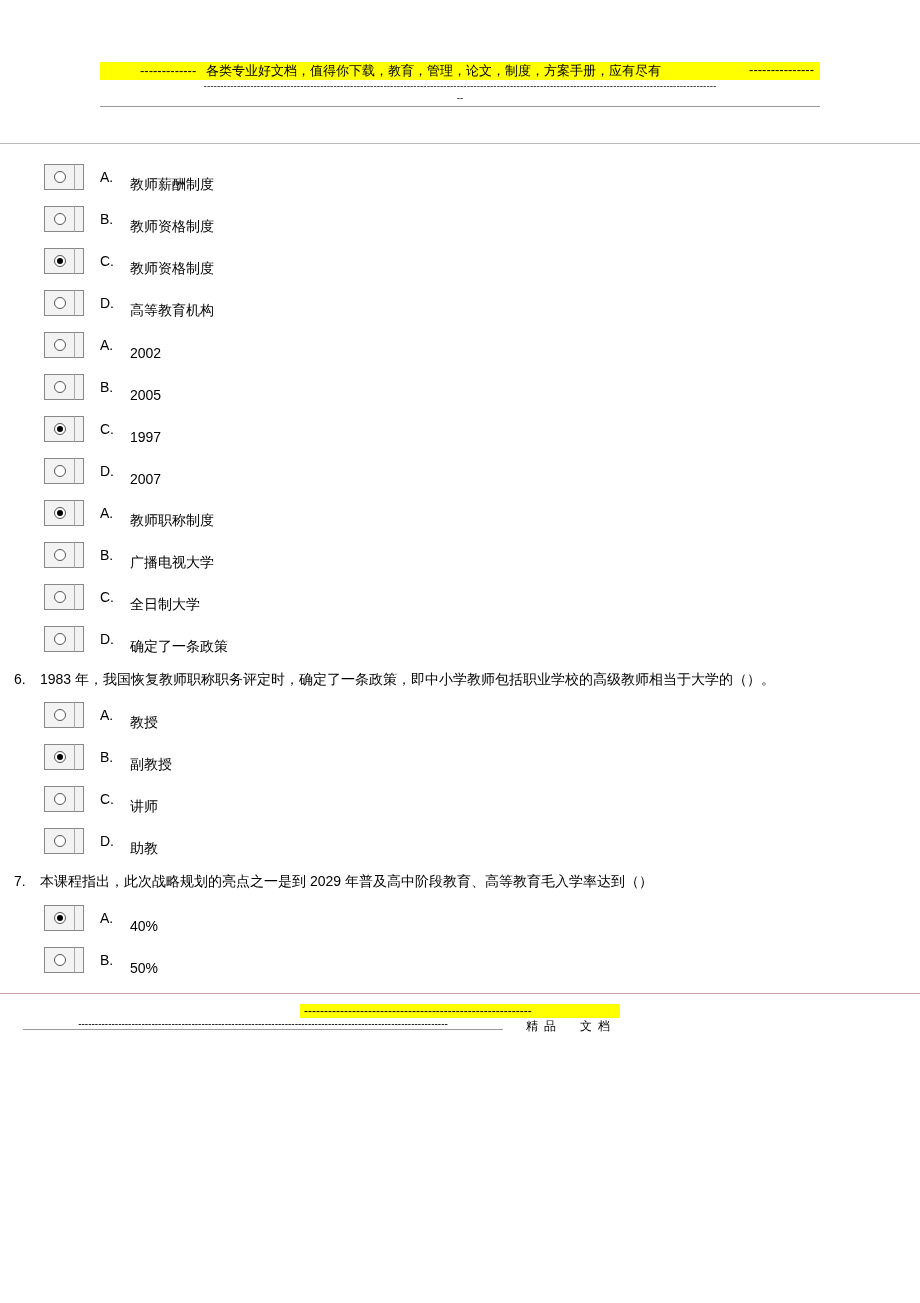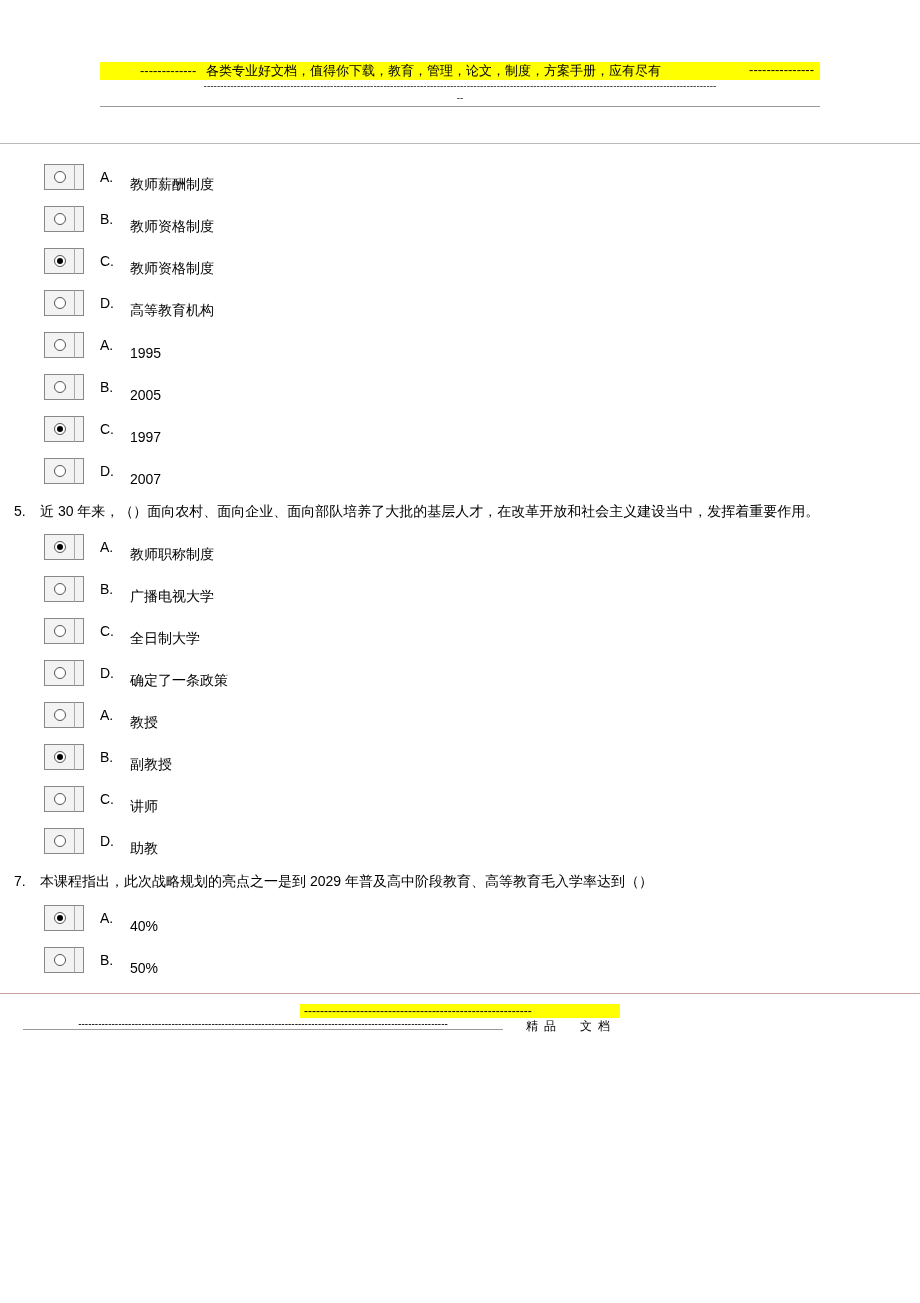--- a/index.html
+++ b/index.html
@@ -203,21 +203,21 @@
         <span class="opt-text">高等教育机构</span>
       </div>
     </div>
     <div class="question">
       <div class="option">
         <div class="radio-box">
           <div class="radio-circle"></div>
         </div>
         <div class="radio-sep"></div>
         <span class="opt-letter">A.</span>
-        <span class="opt-text">1995</span>
+        <span class="opt-text">2002</span>
       </div>
       <div class="option">
         <div class="radio-box">
           <div class="radio-circle"></div>
         </div>
         <div class="radio-sep"></div>
         <span class="opt-letter">B.</span>
         <span class="opt-text">2005</span>
       </div>
       <div class="option">
@@ -231,21 +231,20 @@
       <div class="option">
         <div class="radio-box">
           <div class="radio-circle"></div>
         </div>
         <div class="radio-sep"></div>
         <span class="opt-letter">D.</span>
         <span class="opt-text">2007</span>
       </div>
     </div>
     <div class="question">
-      <div class="q-text"><span class="q-num">5.</span><span>近 30 年来，（）面向农村、面向企业、面向部队培养了大批的基层人才，在改革开放和社会主义建设当中，发挥着重要作用。</span></div>
       <div class="option">
         <div class="radio-box">
           <div class="radio-circle selected"></div>
         </div>
         <div class="radio-sep"></div>
         <span class="opt-letter">A.</span>
         <span class="opt-text">教师职称制度</span>
       </div>
       <div class="option">
         <div class="radio-box">
@@ -266,20 +265,21 @@
       <div class="option">
         <div class="radio-box">
           <div class="radio-circle"></div>
         </div>
         <div class="radio-sep"></div>
         <span class="opt-letter">D.</span>
         <span class="opt-text">确定了一条政策</span>
       </div>
     </div>
     <div class="question">
+      <div class="q-text"><span class="q-num">6.</span><span>1983 年，我国恢复教师职称职务评定时，确定了一条政策，即中小学教师包括职业学校的高级教师相当于大学的（）。</span></div>
       <div class="option">
         <div class="radio-box">
           <div class="radio-circle"></div>
         </div>
         <div class="radio-sep"></div>
         <span class="opt-letter">A.</span>
         <span class="opt-text">教授</span>
       </div>
       <div class="option">
         <div class="radio-box">

